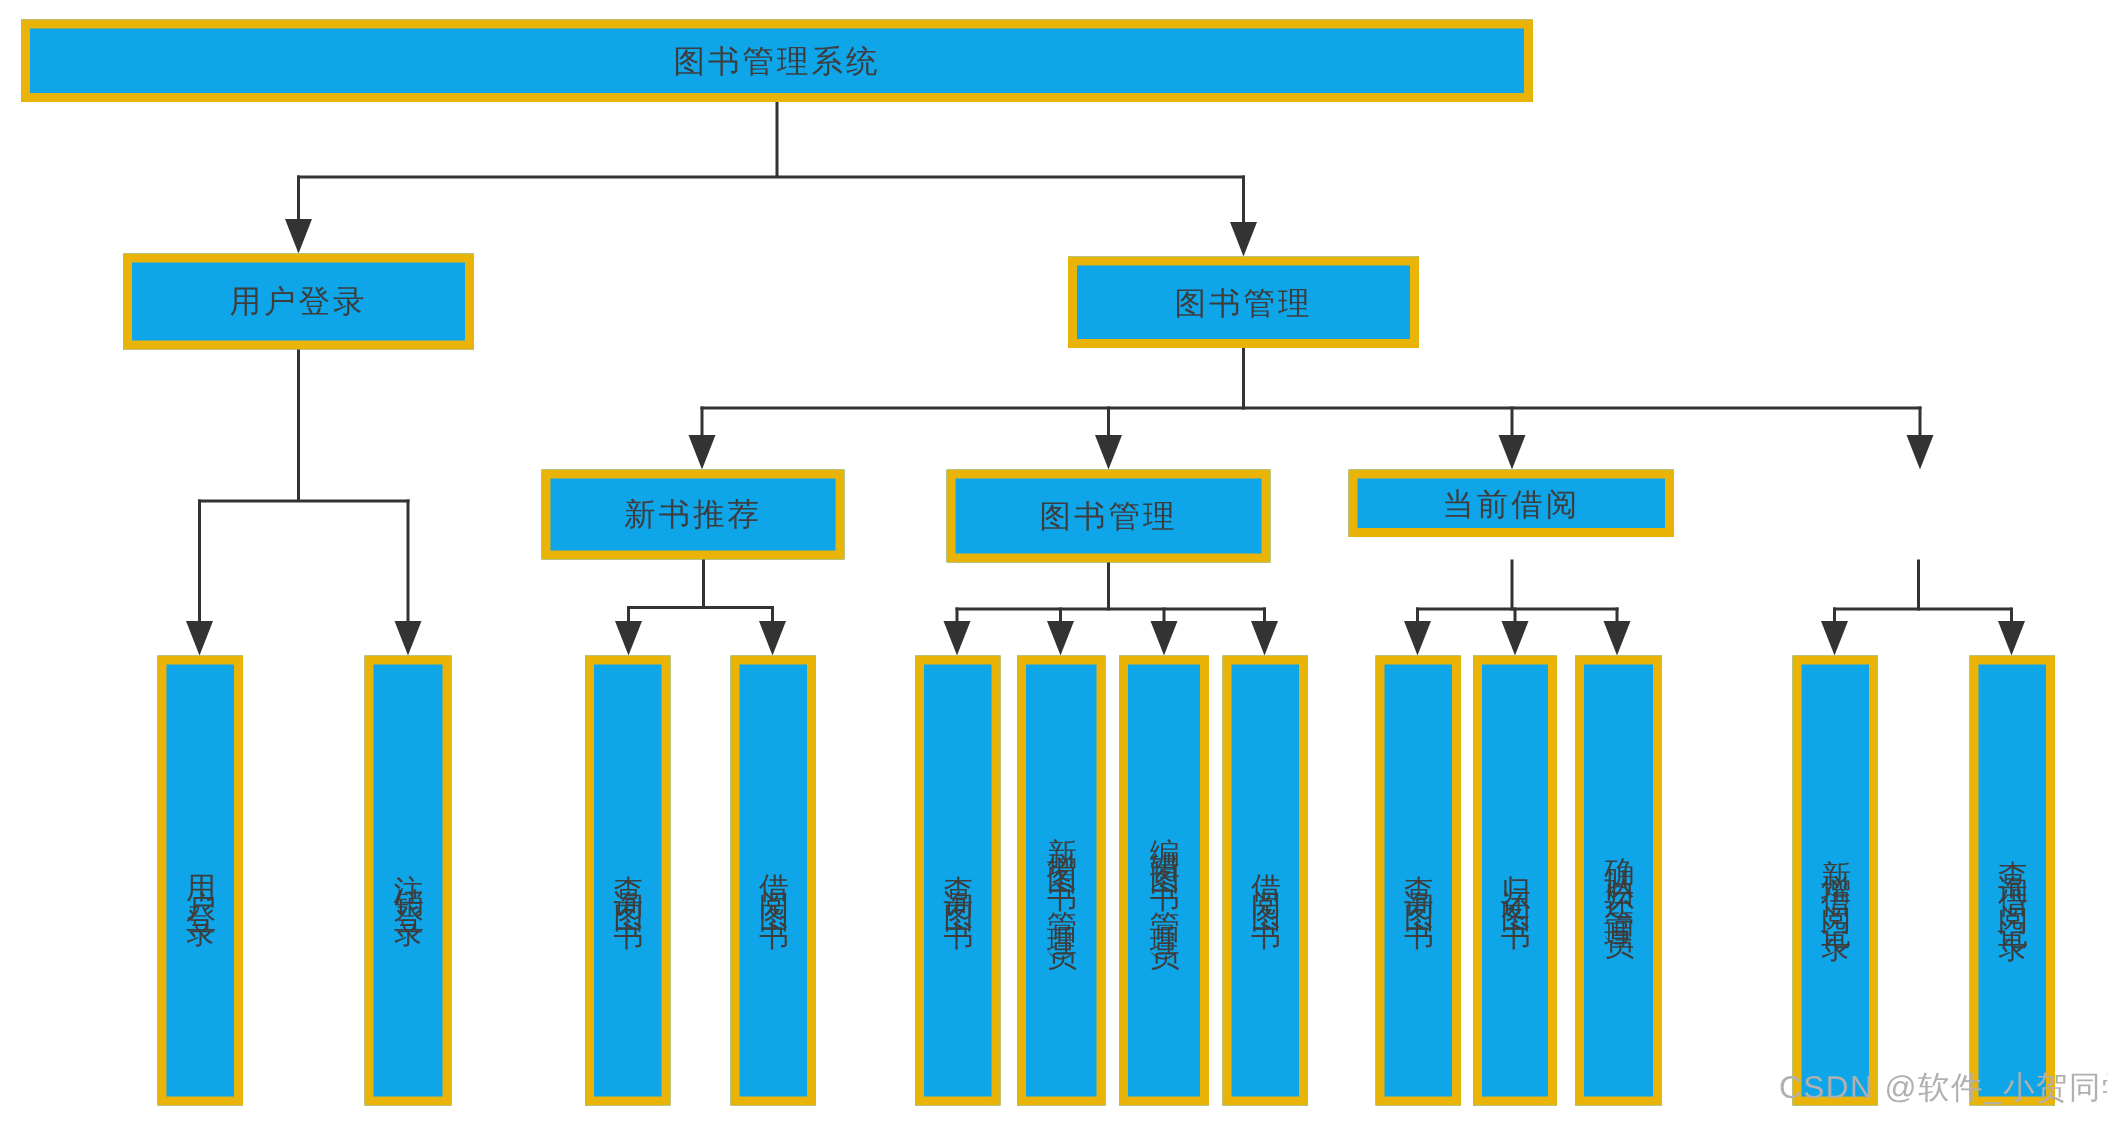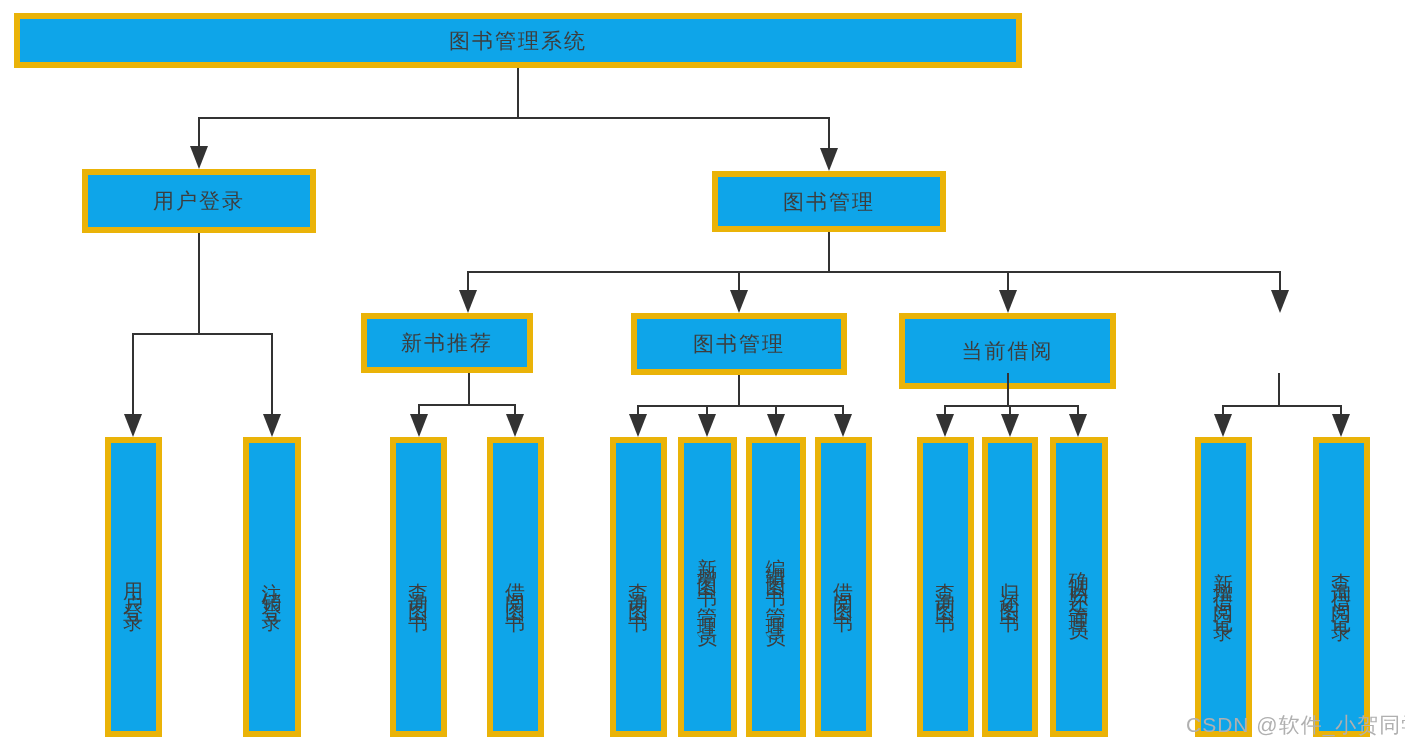--- a/index.html
+++ b/index.html
@@ -88,27 +88,27 @@
   <div class="hline" style="left:467px; top:271px; width:814px"></div>
   <div class="vline" style="left:467px; top:271px; height:22px"></div>
   <div class="arrow" style="left:459px; top:290px"></div>
   <div class="vline" style="left:738px; top:271px; height:22px"></div>
   <div class="arrow" style="left:730px; top:290px"></div>
   <div class="vline" style="left:1007px; top:271px; height:22px"></div>
   <div class="arrow" style="left:999px; top:290px"></div>
   <div class="vline" style="left:1279px; top:271px; height:22px"></div>
   <div class="arrow" style="left:1271px; top:290px"></div>
 
-  <div class="node" style="left:361px; top:313px; width:172px; height:60px">
+  <div class="node" style="left:361px; top:313px; width:202px; height:60px">
     <span class="h-label">新书推荐</span>
   </div>
   <div class="node" style="left:631px; top:313px; width:216px; height:62px">
     <span class="h-label">图书管理</span>
   </div>
-  <div class="node" style="left:899px; top:313px; width:217px; height:76px">
+  <div class="node" style="left:899px; top:313px; width:217px; height:45px">
     <span class="h-label">当前借阅</span>
   </div>
 
   <div class="vline" style="left:468px; top:373px; height:33px"></div>
   <div class="hline" style="left:418px; top:404px; width:98px"></div>
   <div class="vline" style="left:418px; top:404px; height:12px"></div>
   <div class="arrow" style="left:410px; top:414px"></div>
   <div class="vline" style="left:514px; top:404px; height:12px"></div>
   <div class="arrow" style="left:506px; top:414px"></div>
 

